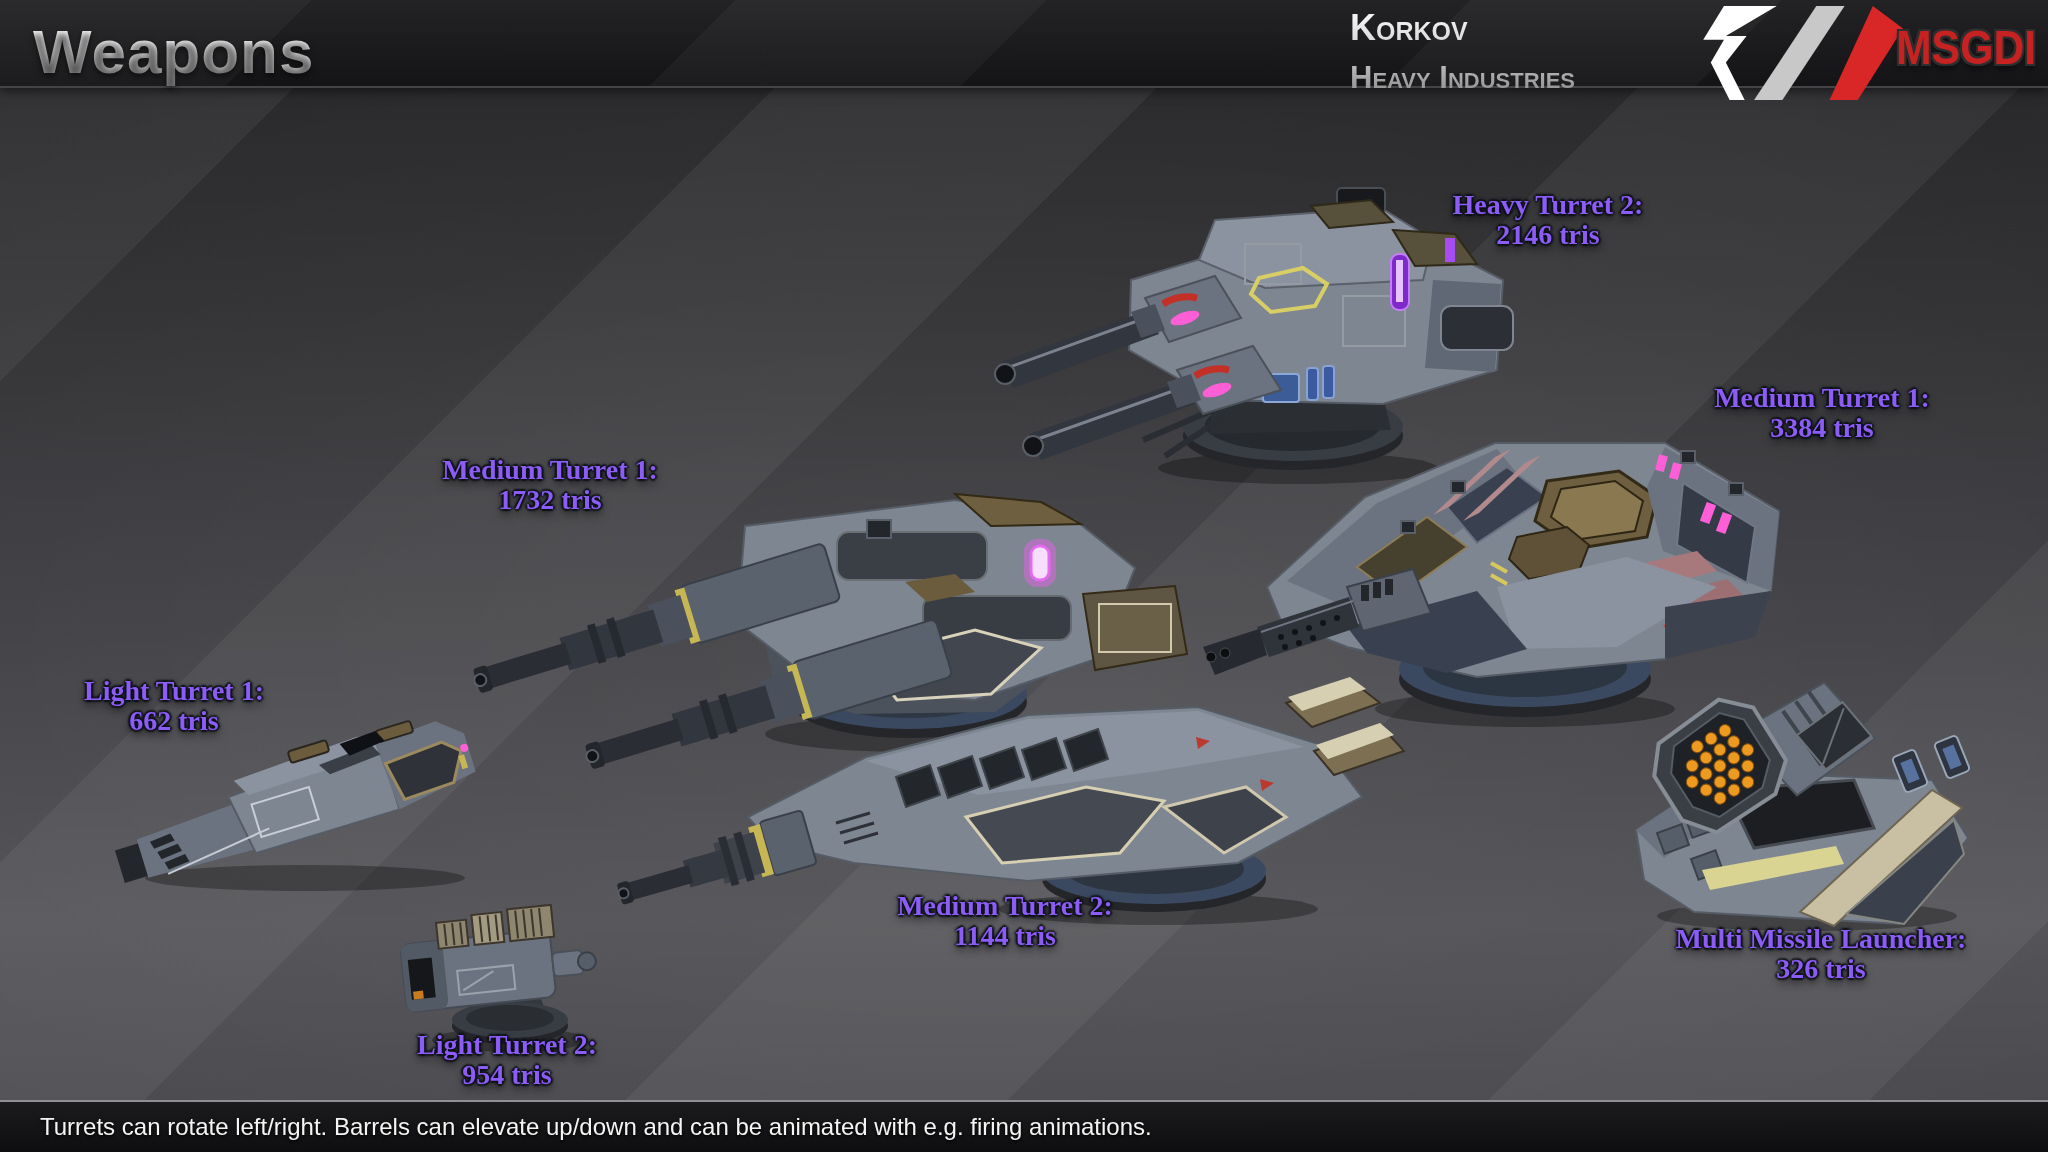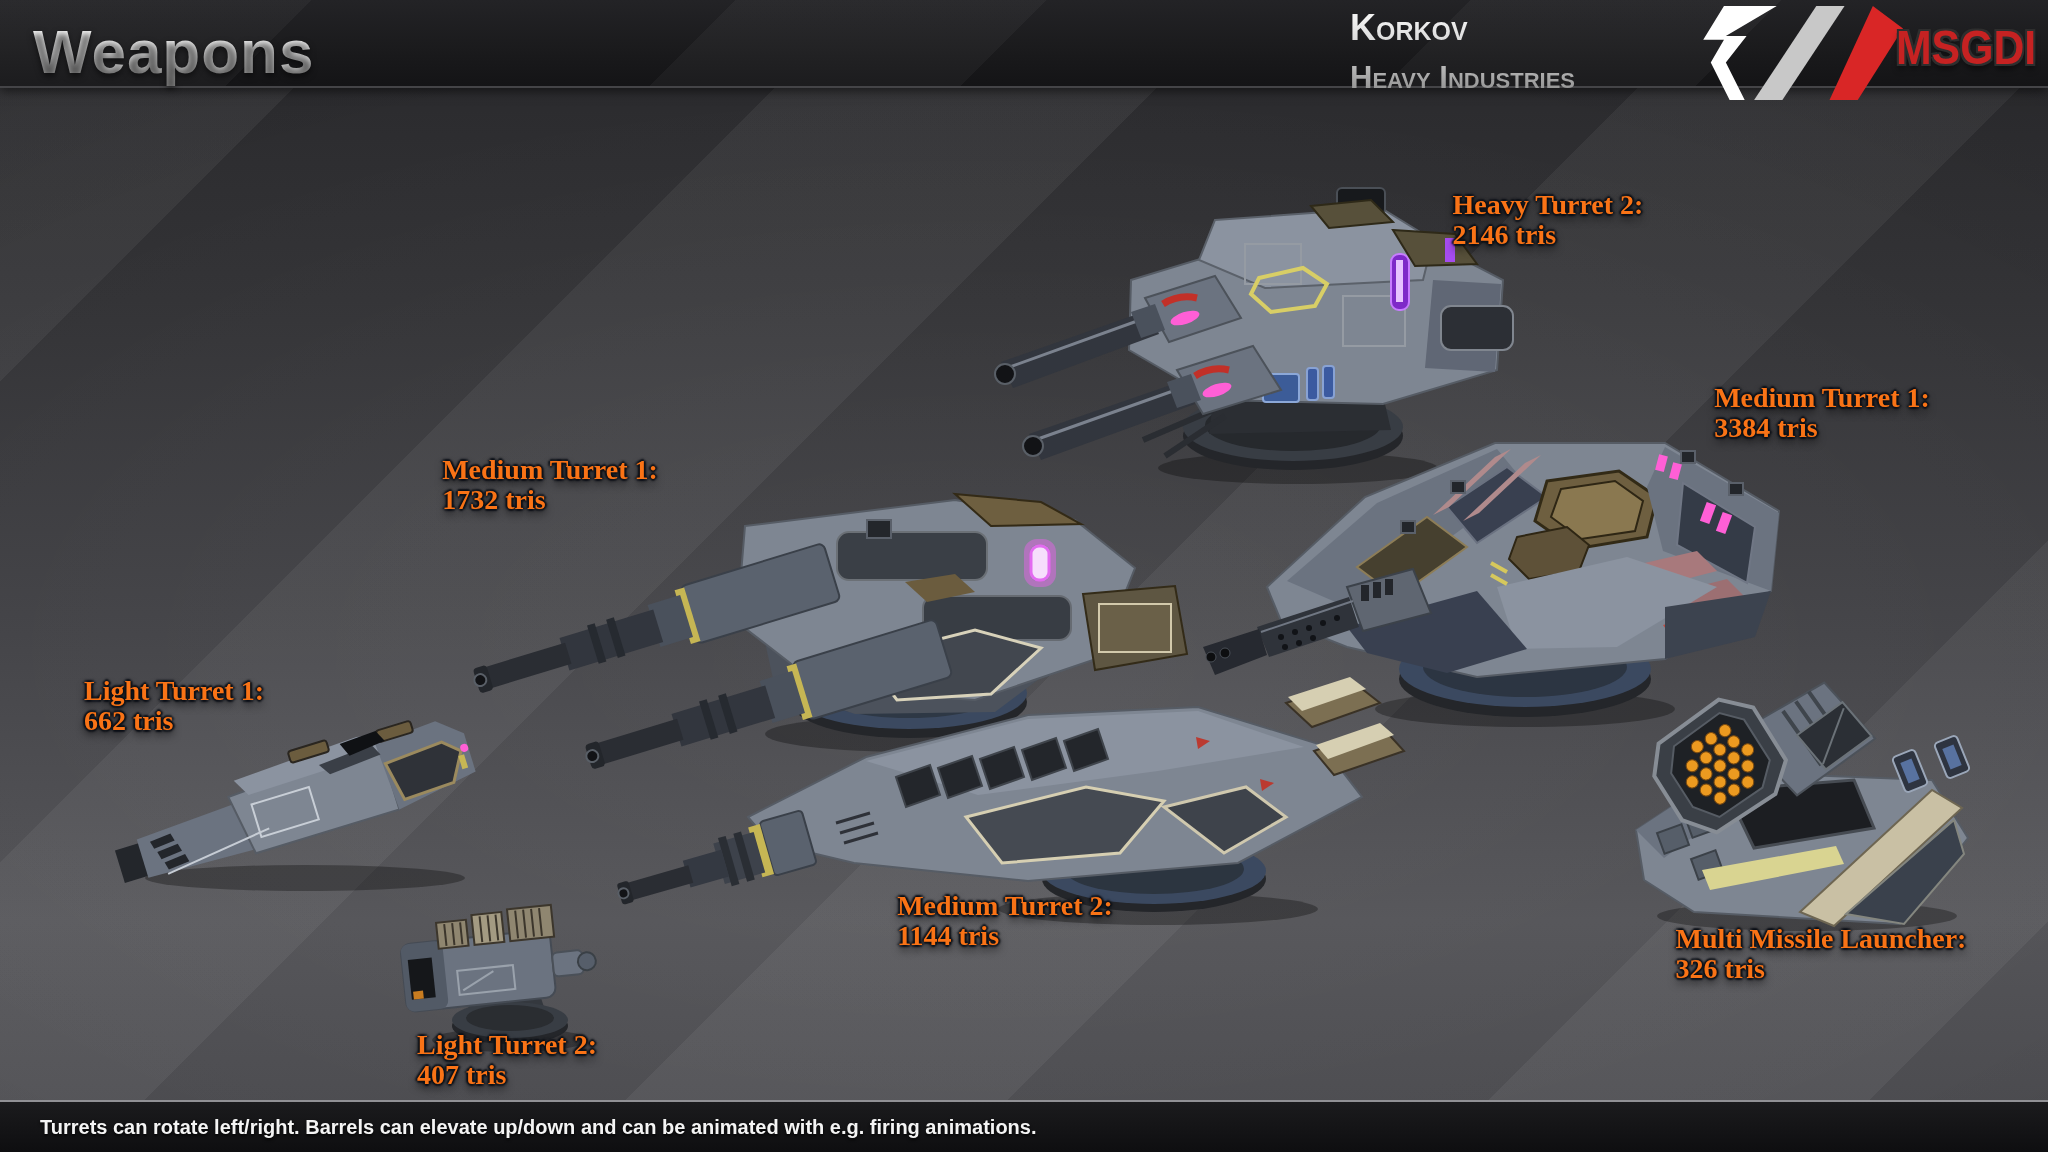--- a/index.html
+++ b/index.html
@@ -30,30 +30,30 @@
     background:linear-gradient(180deg,#f2f2f2 10%,#cfcfcf 50%,#8f8f8f 100%);
     -webkit-background-clip:text;background-clip:text;color:transparent;-webkit-text-fill-color:transparent;}
   .brand .l1{font-size:36px;}
   .brand .l2{font-size:31px;margin-top:16px;}
   .logo{position:absolute;left:1686px;top:4px;width:238px;height:98px;}
   .msgdi{position:absolute;left:1896px;top:20px;font-size:45px;font-weight:bold;letter-spacing:0px;
     color:#c62222;transform:scaleY(1.08) scaleX(0.95);transform-origin:left top;
     text-shadow:2px 2px 0 #2e2e2e,-2px 2px 0 #2e2e2e,2px -2px 0 #2e2e2e,-2px -2px 0 #2e2e2e,0 4px 6px rgba(0,0,0,.6);}
 
   
-  .mlabel{position:absolute;transform:translateX(-50%);text-align:left;white-space:nowrap;
+  .mlabel{position:absolute;transform:translateX(-50%);text-align:center;white-space:nowrap;
     font-family:"Liberation Serif", serif;font-weight:bold;font-size:28px;line-height:30px;
-    color:#f97316;
+    color:#8b5cf6;
     text-shadow:-2px 0 2px #0b0f16,2px 0 2px #0b0f16,0 -2px 2px #0b0f16,0 2px 2px #0b0f16,0 5px 9px rgba(0,0,0,.75);}
 
   
   .footer{position:absolute;left:0;right:0;bottom:0;height:50px;
     background:linear-gradient(180deg,#1b1b1d,#0e0e10);border-top:2px solid #919195;}
   .footer-text{position:absolute;left:40px;top:50%;transform:translateY(-50%);
-    font-size:20px;font-weight:bold;color:#f4f4f4;text-shadow:0 2px 3px rgba(0,0,0,.8);}
+    font-size:24px;font-weight:normal;color:#f4f4f4;text-shadow:0 2px 3px rgba(0,0,0,.8);}
 
   
   svg.model{position:absolute;overflow:visible;}
   .bodyA{fill:#7e8692;stroke:#565c65;stroke-width:2;}
   .bodyB{fill:#6b7380;}
   .bodyC{fill:#8b93a0;}
   .dk{fill:#23262b;}
   .dks{fill:#23262b;stroke:#5a606a;stroke-width:2;}
   .navy{fill:#394050;}
   .brass{fill:#6e5f40;stroke:#332a16;stroke-width:2;}
@@ -396,21 +396,21 @@
 <div class="mlabel" style="left:1005px;top:891px">
   <div>Medium Turret 2:</div>
   <div>1144 tris</div>
 </div>
 <div class="mlabel" style="left:174px;top:676px">
   <div>Light Turret 1:</div>
   <div>662 tris</div>
 </div>
 <div class="mlabel" style="left:507px;top:1030px">
   <div>Light Turret 2:</div>
-  <div>407 tris</div>
+  <div>954 tris</div>
 </div>
 <div class="mlabel" style="left:1821px;top:924px">
   <div>Multi Missile Launcher:</div>
   <div>326 tris</div>
 </div>
 
 <div class="footer">
   <div class="footer-text">Turrets can rotate left/right. Barrels can elevate up/down and can be animated with e.g. firing animations.</div>
 </div>
 

